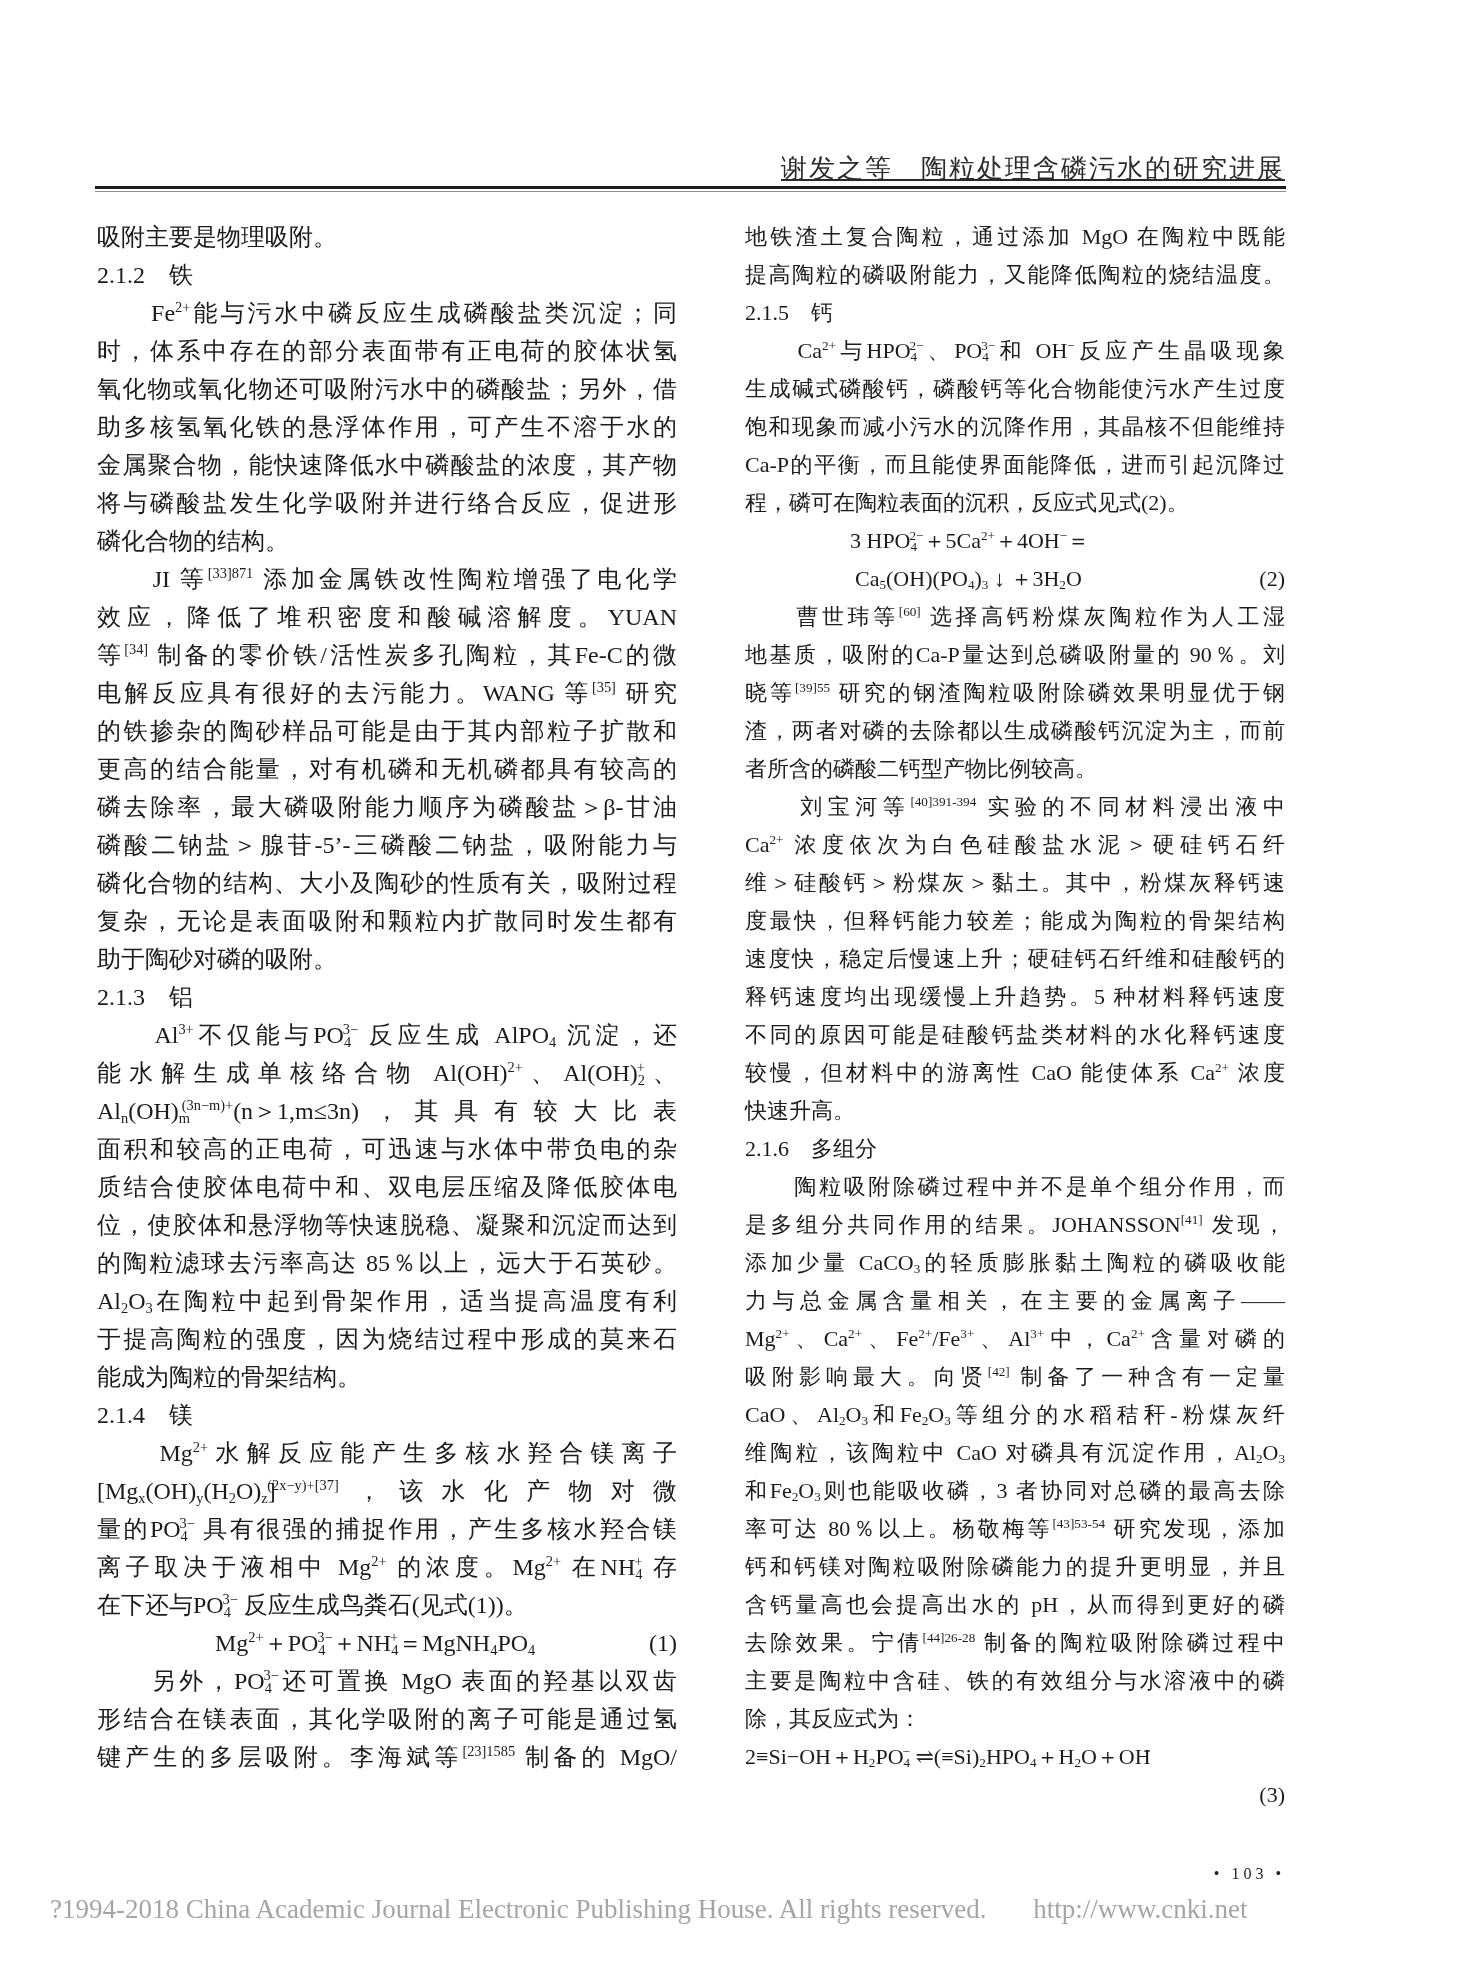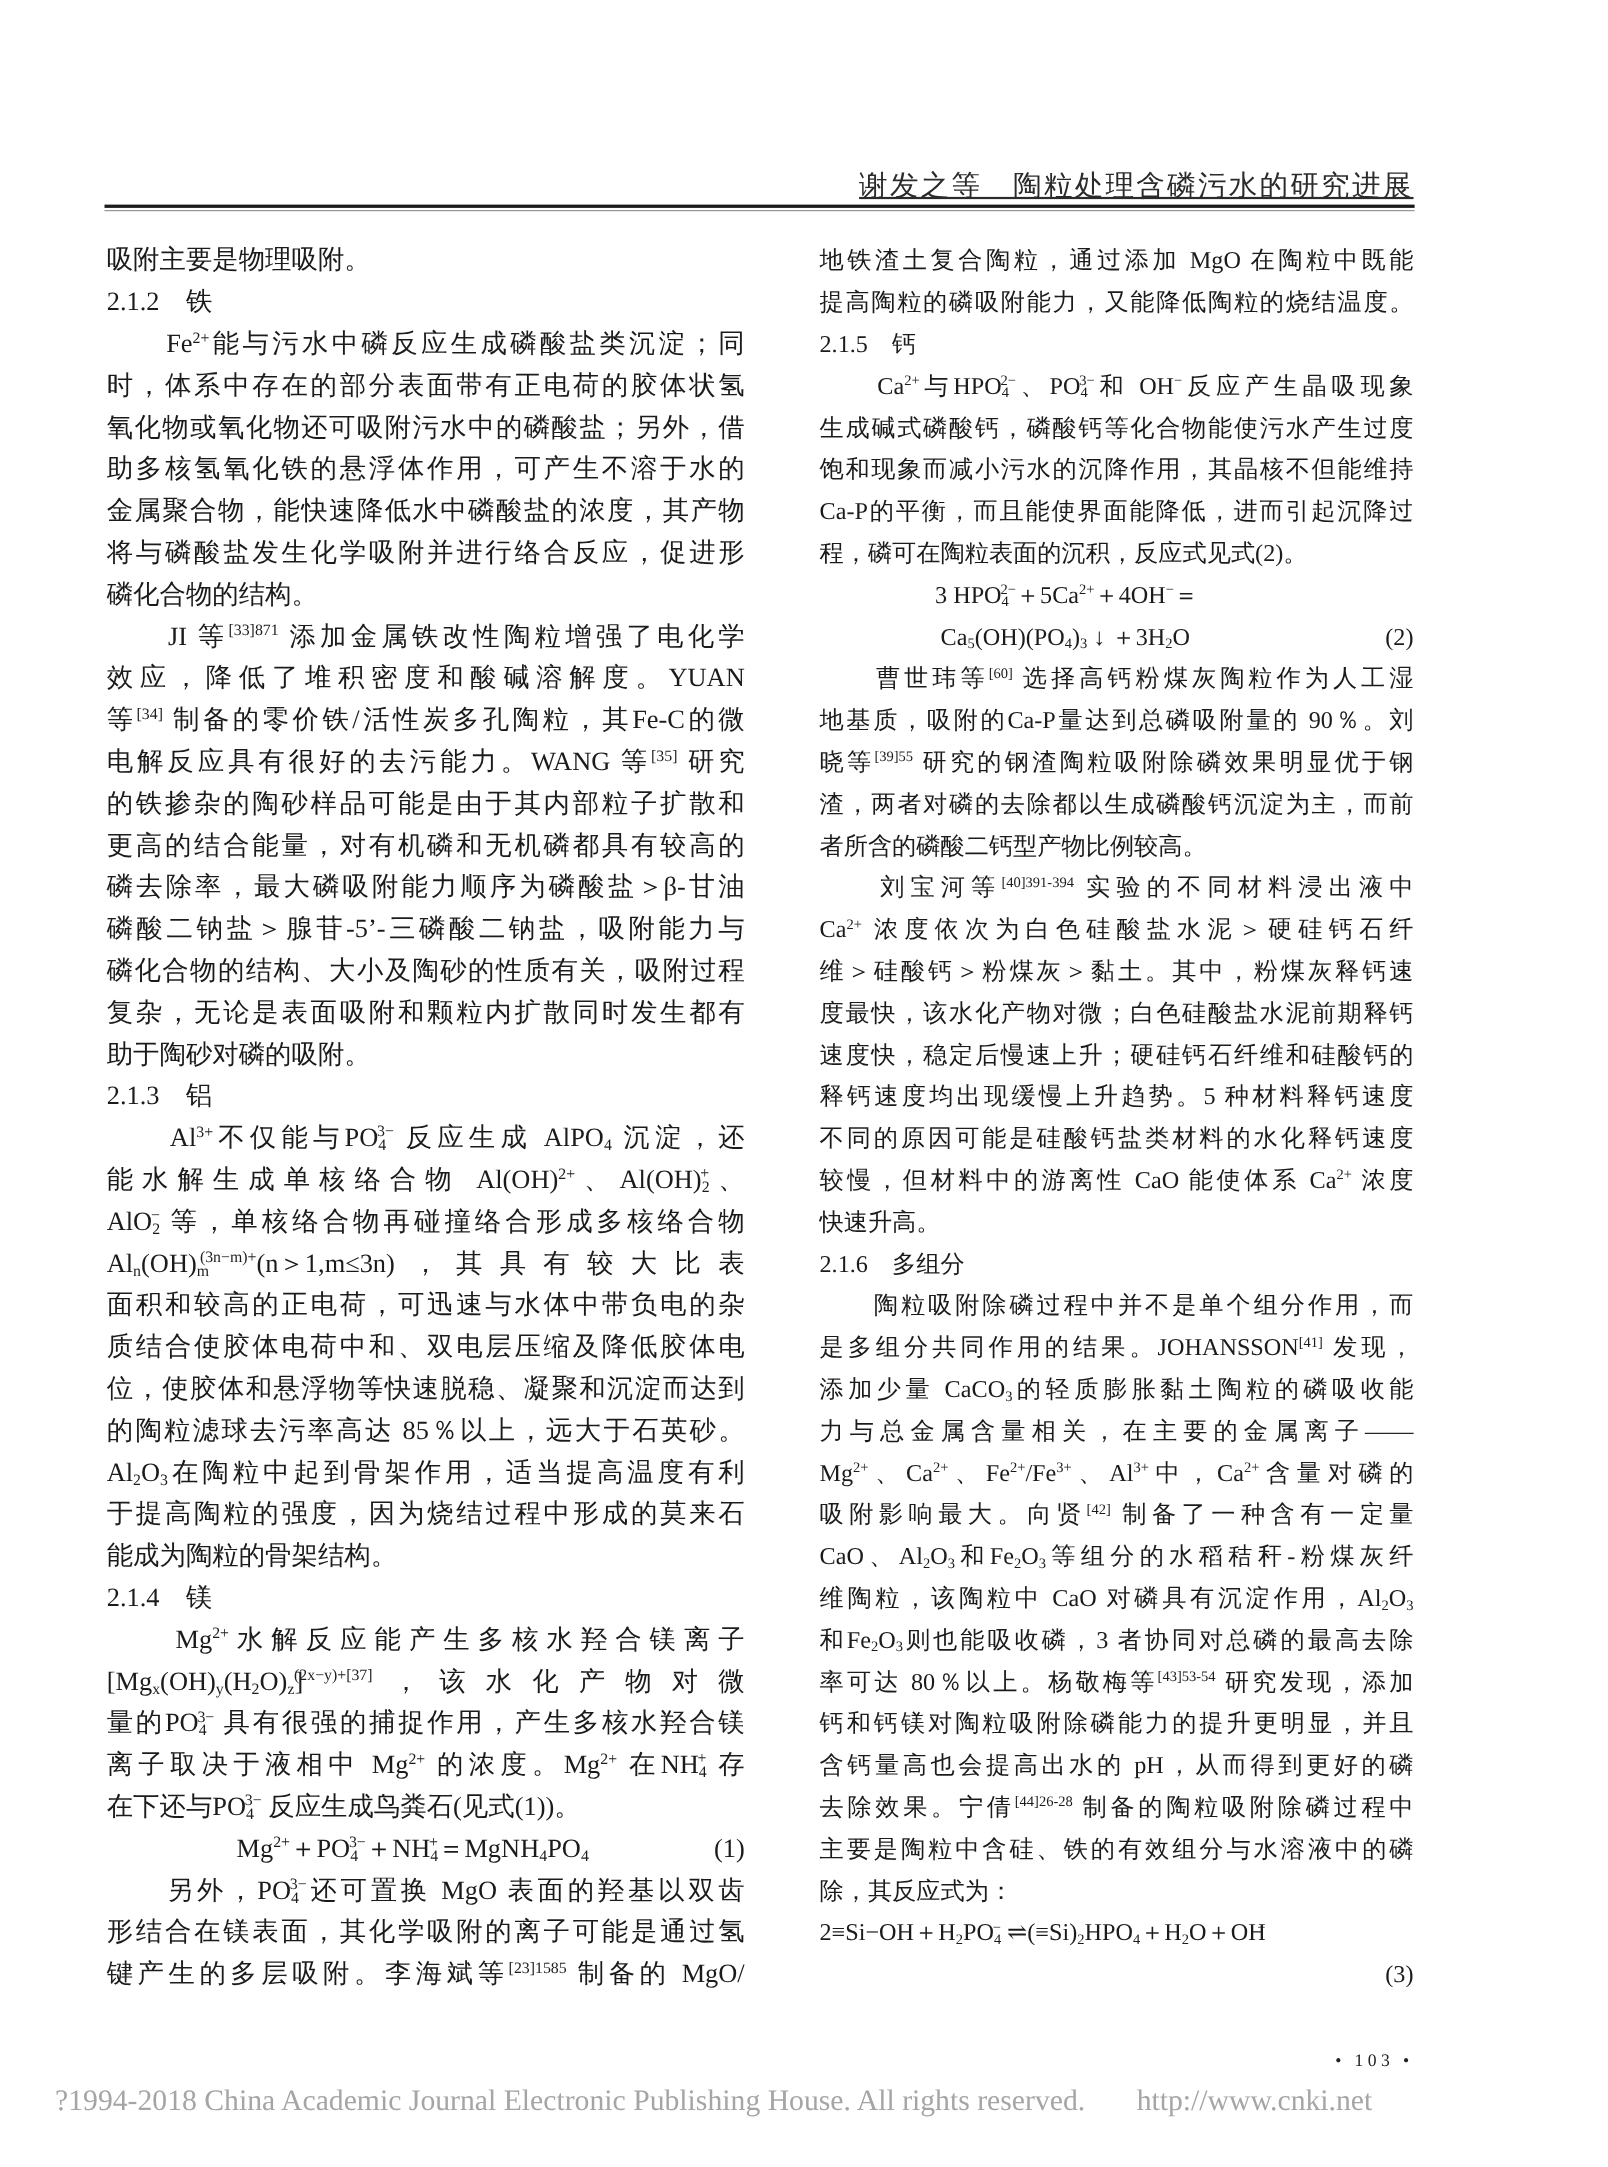--- a/index.html
+++ b/index.html
@@ -50,21 +50,20 @@
       <div class="ln">的铁掺杂的陶砂样品可能是由于其内部粒子扩散和</div>
       <div class="ln">更高的结合能量，对有机磷和无机磷都具有较高的</div>
       <div class="ln">磷去除率，最大磷吸附能力顺序为磷酸盐＞β-甘油</div>
       <div class="ln">磷酸二钠盐＞腺苷-5’-三磷酸二钠盐，吸附能力与</div>
       <div class="ln">磷化合物的结构、大小及陶砂的性质有关，吸附过程</div>
       <div class="ln">复杂，无论是表面吸附和颗粒内扩散同时发生都有</div>
       <div class="ln l">助于陶砂对磷的吸附。</div>
       <div class="ln l">2.1.3　铝</div>
       <div class="ln">　　Al<sup>3+</sup>不仅能与PO<sub>4</sub><sup>3−</sup> 反应生成 AlPO<sub>4</sub> 沉淀，还</div>
       <div class="ln">能水解生成单核络合物 Al(OH)<sup>2+</sup>、Al(OH)<sub>2</sub><sup>+</sup>、</div>
-      <div class="ln">AlO<sub>2</sub><sup>−</sup> 等，单核络合物再碰撞络合形成多核络合物</div>
       <div class="ln">Al<sub>n</sub>(OH)<sub>m</sub><sup>(3n−m)+</sup>(n＞1,m≤3n)，其具有较大比表</div>
       <div class="ln">面积和较高的正电荷，可迅速与水体中带负电的杂</div>
       <div class="ln">质结合使胶体电荷中和、双电层压缩及降低胶体电</div>
       <div class="ln">位，使胶体和悬浮物等快速脱稳、凝聚和沉淀而达到</div>
       <div class="ln">的陶粒滤球去污率高达 85％以上，远大于石英砂。</div>
       <div class="ln">Al<sub>2</sub>O<sub>3</sub>在陶粒中起到骨架作用，适当提高温度有利</div>
       <div class="ln">于提高陶粒的强度，因为烧结过程中形成的莫来石</div>
       <div class="ln l">能成为陶粒的骨架结构。</div>
       <div class="ln l">2.1.4　镁</div>
       <div class="ln">　　Mg<sup>2+</sup>水解反应能产生多核水羟合镁离子</div>
@@ -89,21 +88,21 @@
       <div class="ln l" style="padding-left: 105px;">3 HPO<sub>4</sub><sup>2−</sup>＋5Ca<sup>2+</sup>＋4OH<sup>−</sup>＝</div>
       <div class="ln l" style="padding-left: 110px;">Ca<sub>5</sub>(OH)(PO<sub>4</sub>)<sub>3</sub> ↓ ＋3H<sub>2</sub>O<span class="eqnum">(2)</span></div>
       <div class="ln">　　曹世玮等<sup>[60]</sup> 选择高钙粉煤灰陶粒作为人工湿</div>
       <div class="ln">地基质，吸附的Ca-P量达到总磷吸附量的 90％。刘</div>
       <div class="ln">晓等<sup>[39]55</sup> 研究的钢渣陶粒吸附除磷效果明显优于钢</div>
       <div class="ln">渣，两者对磷的去除都以生成磷酸钙沉淀为主，而前</div>
       <div class="ln l">者所含的磷酸二钙型产物比例较高。</div>
       <div class="ln">　　刘宝河等<sup>[40]391-394</sup> 实验的不同材料浸出液中</div>
       <div class="ln">Ca<sup>2+</sup> 浓度依次为白色硅酸盐水泥＞硬硅钙石纤</div>
       <div class="ln">维＞硅酸钙＞粉煤灰＞黏土。其中，粉煤灰释钙速</div>
-      <div class="ln">度最快，该水化产物对微；白色硅酸盐水泥前期释钙</div>
+      <div class="ln">度最快，但释钙能力较差；能成为陶粒的骨架结构</div>
       <div class="ln">速度快，稳定后慢速上升；硬硅钙石纤维和硅酸钙的</div>
       <div class="ln">释钙速度均出现缓慢上升趋势。5 种材料释钙速度</div>
       <div class="ln">不同的原因可能是硅酸钙盐类材料的水化释钙速度</div>
       <div class="ln">较慢，但材料中的游离性 CaO 能使体系 Ca<sup>2+</sup> 浓度</div>
       <div class="ln l">快速升高。</div>
       <div class="ln l">2.1.6　多组分</div>
       <div class="ln">　　陶粒吸附除磷过程中并不是单个组分作用，而</div>
       <div class="ln">是多组分共同作用的结果。JOHANSSON<sup>[41]</sup> 发现，</div>
       <div class="ln">添加少量 CaCO<sub>3</sub>的轻质膨胀黏土陶粒的磷吸收能</div>
       <div class="ln">力与总金属含量相关，在主要的金属离子——</div>

